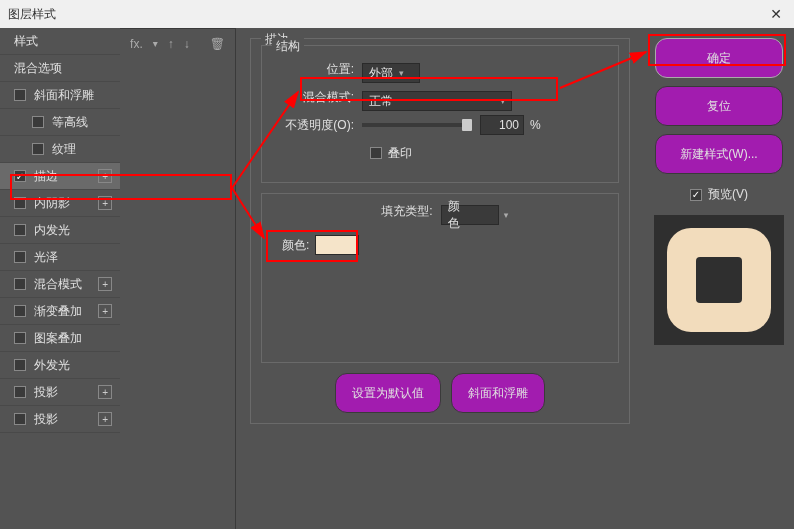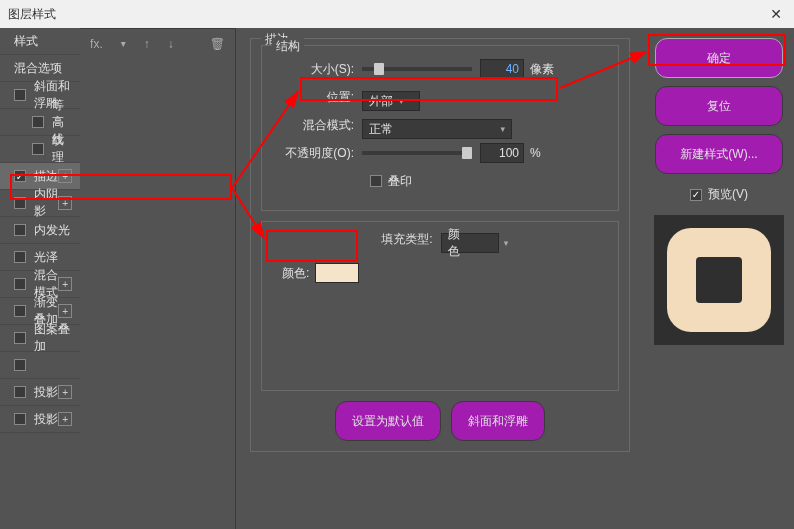--- a/index.html
+++ b/index.html
@@ -10,21 +10,21 @@
 .sidebar { width: 236px; background: #535353; display: flex; border-right: 1px solid #3a3a3a; }
 .style-list { flex: 1; overflow: hidden; }
 .style-item { height: 27px; display: flex; align-items: center; padding: 0 8px 0 14px; border-bottom: 1px solid #494949; cursor: pointer; }
 .style-item.header { background: #535353; font-weight: normal; }
 .style-item.sub { padding-left: 32px; }
 .style-item.selected { background: #6a6a6a; }
 .style-item .chk { width: 12px; height: 12px; border: 1px solid #888; margin-right: 8px; background: #3a3a3a; display: flex; align-items: center; justify-content: center; }
 .style-item .chk.checked::after { content: "✓"; color: #fff; font-size: 10px; }
 .style-item .label { flex: 1; }
 .style-item .plus { width: 14px; height: 14px; border: 1px solid #888; display: flex; align-items: center; justify-content: center; font-size: 10px; color: #ccc; }
-.sidebar-footer { height: 30px; border-top: 1px solid #3a3a3a; display: flex; align-items: center; padding: 11px 10px; gap: 18px; color: #aaa; font-size: 12px; }
+.sidebar-footer { height: 30px; border-top: 1px solid #3a3a3a; display: flex; align-items: center; padding: 11px 10px; gap: 10px; color: #aaa; font-size: 12px; }
 .sidebar-footer .spacer { flex: 1; }
 .main { flex: 1; padding: 10px 14px; position: relative; }
 .fieldset { border: 1px solid #6a6a6a; padding: 10px 14px 14px; margin-bottom: 10px; position: relative; }
 .fieldset > .legend { position: absolute; top: -8px; left: 10px; background: #535353; padding: 0 4px; font-size: 12px; }
 .row { display: flex; align-items: center; height: 26px; margin-bottom: 2px; }
 .row .lbl { width: 86px; text-align: right; padding-right: 8px; }
 .slider { flex: 0 0 110px; height: 4px; background: #3a3a3a; position: relative; margin-right: 8px; }
 .slider .thumb { position: absolute; top: -4px; width: 10px; height: 12px; background: #ccc; border-radius: 1px; }
 .numbox { width: 44px; height: 20px; background: #3a3a3a; border: 1px solid #2a2a2a; color: #6db3ff; text-align: right; padding: 0 4px; display: flex; align-items: center; justify-content: flex-end; }
 .unit { margin-left: 6px; }
@@ -106,20 +106,21 @@
             <span class="chk"></span>
             <span class="label">渐变叠加</span>
             <span class="plus">+</span>
           </div>
           <div class="style-item">
             <span class="chk"></span>
             <span class="label">图案叠加</span>
           </div>
           <div class="style-item">
             <span class="chk"></span>
+            <span class="label">外发光</span>
           </div>
           <div class="style-item">
             <span class="chk"></span>
             <span class="label">投影</span>
             <span class="plus">+</span>
           </div>
           <div class="style-item">
             <span class="chk"></span>
             <span class="label">投影</span>
             <span class="plus">+</span>
@@ -134,28 +135,20 @@
       <span class="spacer"></span>
       <span>🗑</span>
     </div>
   </div>
 
   <div class="main">
     <div class="fieldset" style="padding:6px 10px 10px;">
       <span class="legend">描边</span>
       <div class="fieldset">
         <span class="legend">结构</span>
-        <div class="row">
-          <span class="lbl">大小(S):</span>
-          <div class="slider">
-              <div class="thumb" style="left:12px;"></div>
-            </div>
-          <div class="numbox">40</div>
-          <span class="unit">像素</span>
-        </div>
         <div class="row">
           <span class="lbl">位置:</span>
           <div class="select sm">
             <span>外部</span>
             <span class="caret">▾</span>
           </div>
         </div>
         <div class="row">
           <span class="lbl">混合模式:</span>
           <div class="select md">

